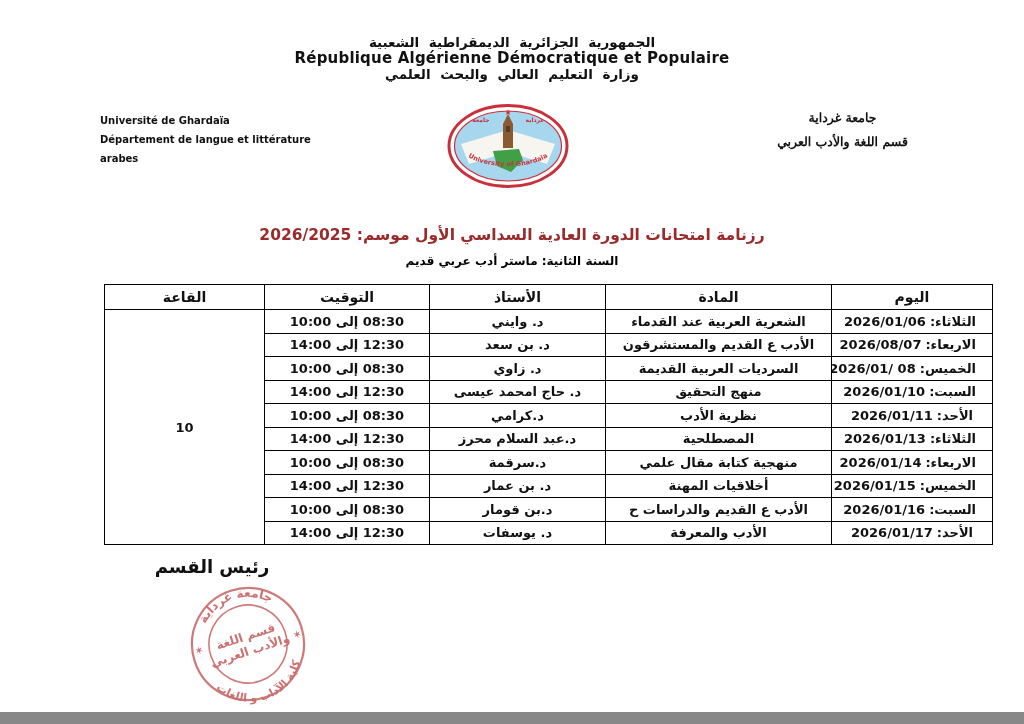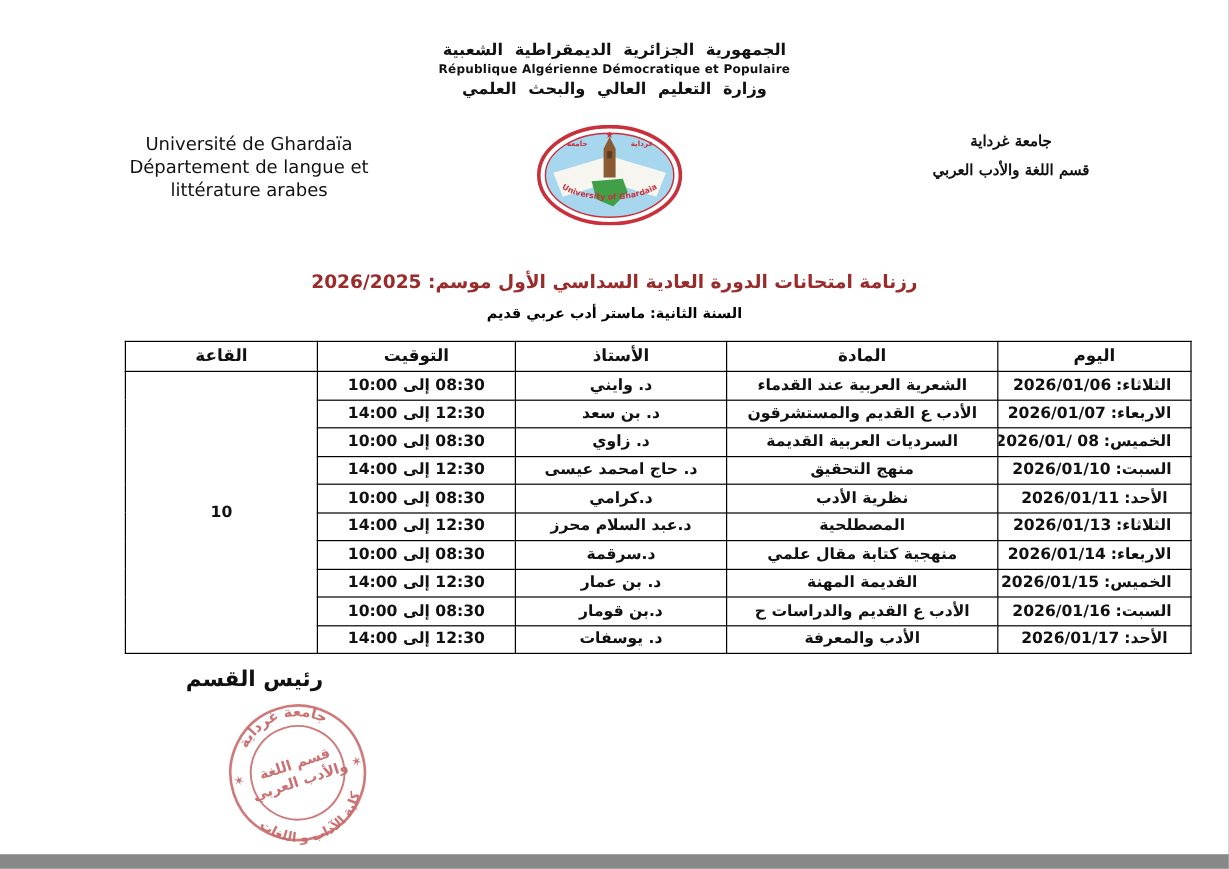--- a/index.html
+++ b/index.html
@@ -5,25 +5,25 @@
   * { box-sizing: border-box; margin: 0; padding: 0; }
   html,body { background:#888; }
   .canvas {
     position: relative; width: 1024px; height: 712px; margin: 0 auto;
     background: #ffffff; overflow: hidden;
     font-family: "DejaVu Sans", sans-serif; color: #111;
   }
   
   .gov-header { position:absolute; top:34px; left:0; right:0; text-align:center; font-weight:bold; }
   .gov-header .ar { font-size:13.5px; word-spacing:5px; direction:rtl; line-height:17px; }
-  .gov-header .fr { font-size:10px; line-height:15px; letter-spacing:.2px; }
+  .gov-header .fr { font-size:15px; line-height:15px; letter-spacing:.2px; }
   
   .inst-left {
-    position:absolute; left:100px; top:111px; width:215px; text-align:center;
-    font-weight:normal; font-size:15px; line-height:19px;
+    position:absolute; left:100px; top:111px; width:215px; text-align:left;
+    font-weight:bold; font-size:10px; line-height:19px;
   }
   
   .inst-right {
     position:absolute; left:745px; top:106px; width:195px; text-align:center;
     direction:rtl; font-family:"DejaVu Serif", serif; font-weight:bold;
     font-size:12.5px; line-height:24px;
   }
   
   .logo-wrap { position:absolute; left:447px; top:104px; width:122px; height:84px; }
   .logo-wrap svg { width:100%; height:100%; display:block; }
@@ -121,21 +121,21 @@
     </thead>
     <tbody>
       <tr>
         <td class="day-cell"><span>الثلاثاء:</span><span class="day-date">2026/01/06</span></td>
         <td>الشعرية العربية عند القدماء</td>
         <td>د. وايني</td>
         <td class="time-cell">08:30 إلى 10:00</td>
         <td class="room-cell" rowspan="10">10</td>
       </tr>
       <tr>
-        <td class="day-cell"><span>الاربعاء:</span><span class="day-date">2026/01/07</span></td>
+        <td class="day-cell"><span>الاربعاء:</span><span class="day-date">2026/08/07</span></td>
         <td>الأدب ع القديم والمستشرقون</td>
         <td>د. بن سعد</td>
         <td class="time-cell">12:30 إلى 14:00</td>
       </tr>
       <tr>
         <td class="day-cell"><span>الخميس:</span><span class="day-date">2026/01/ 08</span></td>
         <td>السرديات العربية القديمة</td>
         <td>د. زاوي</td>
         <td class="time-cell">08:30 إلى 10:00</td>
       </tr>
@@ -158,21 +158,21 @@
         <td class="time-cell">12:30 إلى 14:00</td>
       </tr>
       <tr>
         <td class="day-cell"><span>الاربعاء:</span><span class="day-date">2026/01/14</span></td>
         <td>منهجية كتابة مقال علمي</td>
         <td>د.سرقمة</td>
         <td class="time-cell">08:30 إلى 10:00</td>
       </tr>
       <tr>
         <td class="day-cell"><span>الخميس:</span><span class="day-date">2026/01/15</span></td>
-        <td>القديمة المهنة</td>
+        <td>أخلاقيات المهنة</td>
         <td>د. بن عمار</td>
         <td class="time-cell">12:30 إلى 14:00</td>
       </tr>
       <tr>
         <td class="day-cell"><span>السبت:</span><span class="day-date">2026/01/16</span></td>
         <td>الأدب ع القديم والدراسات ح</td>
         <td>د.بن قومار</td>
         <td class="time-cell">08:30 إلى 10:00</td>
       </tr>
       <tr>

